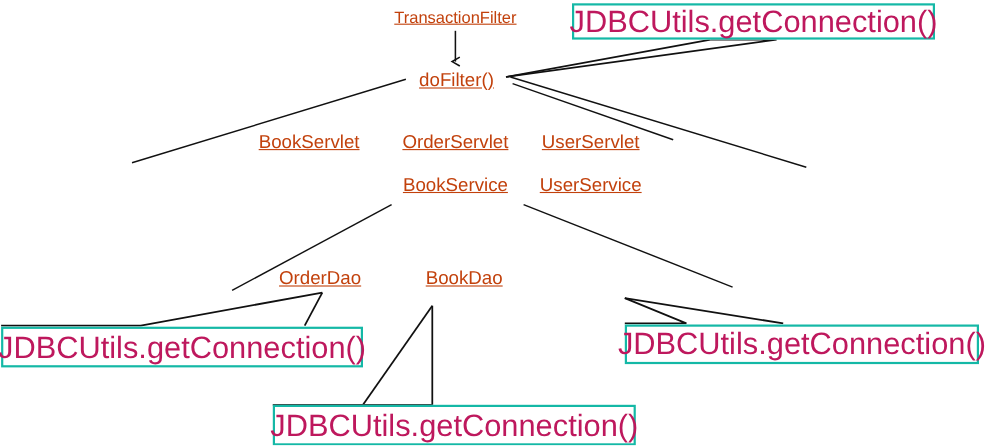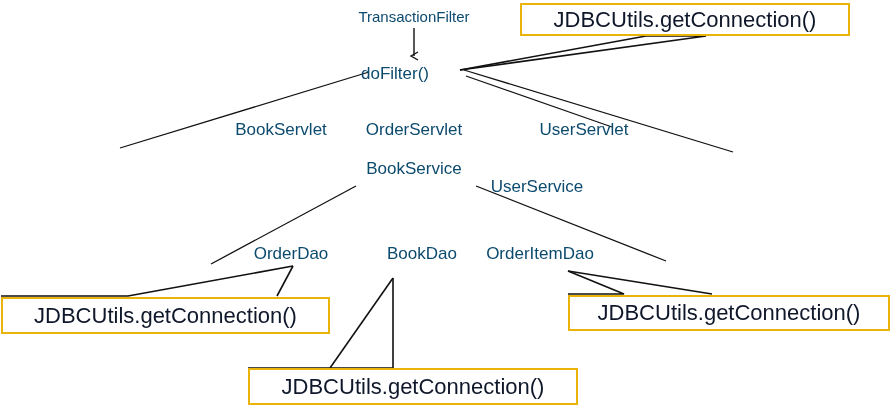--- a/index.html
+++ b/index.html
@@ -21,35 +21,36 @@
     left: 0;
     top: 0;
     width: 896px;
     height: 405px;
   }
   .node {
     position: absolute;
     white-space: nowrap;
     font-size: 17px;
     line-height: 1;
-    color: #0c4a6e;
+    color: #c2410c;
     transform: translate(-50%, -50%);
     text-align: center;
+    text-decoration: underline;
   }
   .node.small {
     font-size: 15px;
   }
   .callout {
     position: absolute;
     box-sizing: border-box;
-    border: 2px solid #eab308;
+    border: 2px solid #14b8a6;
     background: #ffffff;
-    font-size: 22px;
+    font-size: 28px;
     line-height: 1;
-    color: #0f172a;
+    color: #be185d;
     display: flex;
     align-items: center;
     justify-content: center;
     white-space: nowrap;
   }
 </style>
 </head>
 <body>
 
 <div id="canvas">
@@ -77,31 +78,30 @@
     <line x1="293" y1="266" x2="277" y2="296" stroke="#111111" stroke-width="1.6"></line>
 
     <polyline points="393,278 393,368 248,368" fill="none" stroke="#111111" stroke-width="1.6"></polyline>
     <line x1="393" y1="278" x2="330" y2="368" stroke="#111111" stroke-width="1.6"></line>
 
     <polyline points="568,271 624,294 568,294" fill="none" stroke="#111111" stroke-width="1.6"></polyline>
     <line x1="568" y1="271" x2="712" y2="294" stroke="#111111" stroke-width="1.6"></line>
   </svg>
 
   <div class="node small" style="left:414px; top:16px;">TransactionFilter</div>
-  <div class="node" style="left:395px; top:73px;">doFilter()</div>
+  <div class="node" style="left:415px; top:73px;">doFilter()</div>
 
   <div class="node" style="left:414px; top:129px;">OrderServlet</div>
   <div class="node" style="left:281px; top:129px;">BookServlet</div>
-  <div class="node" style="left:537px; top:129px;margin-left:47px;">UserServlet</div>
+  <div class="node" style="left:537px; top:129px;">UserServlet</div>
 
   <div class="node" style="left:414px; top:168px;">BookService</div>
-  <div class="node" style="left:537px; top:168px;margin-top:18px;">UserService</div>
+  <div class="node" style="left:537px; top:168px;">UserService</div>
 
   <div class="node" style="left:291px; top:253px;">OrderDao</div>
   <div class="node" style="left:422px; top:253px;">BookDao</div>
-  <div class="node" style="left:540px; top:253px;">OrderItemDao</div>
 
   <div class="callout" style="left:520px; top:3px; width:330px; height:33px;">JDBCUtils.getConnection()</div>
   <div class="callout" style="left:1px; top:297px; width:329px; height:37px;">JDBCUtils.getConnection()</div>
   <div class="callout" style="left:248px; top:368px; width:330px; height:37px;">JDBCUtils.getConnection()</div>
   <div class="callout" style="left:568px; top:295px; width:322px; height:36px;">JDBCUtils.getConnection()</div>
 
 </div>
 
 </body></html>

